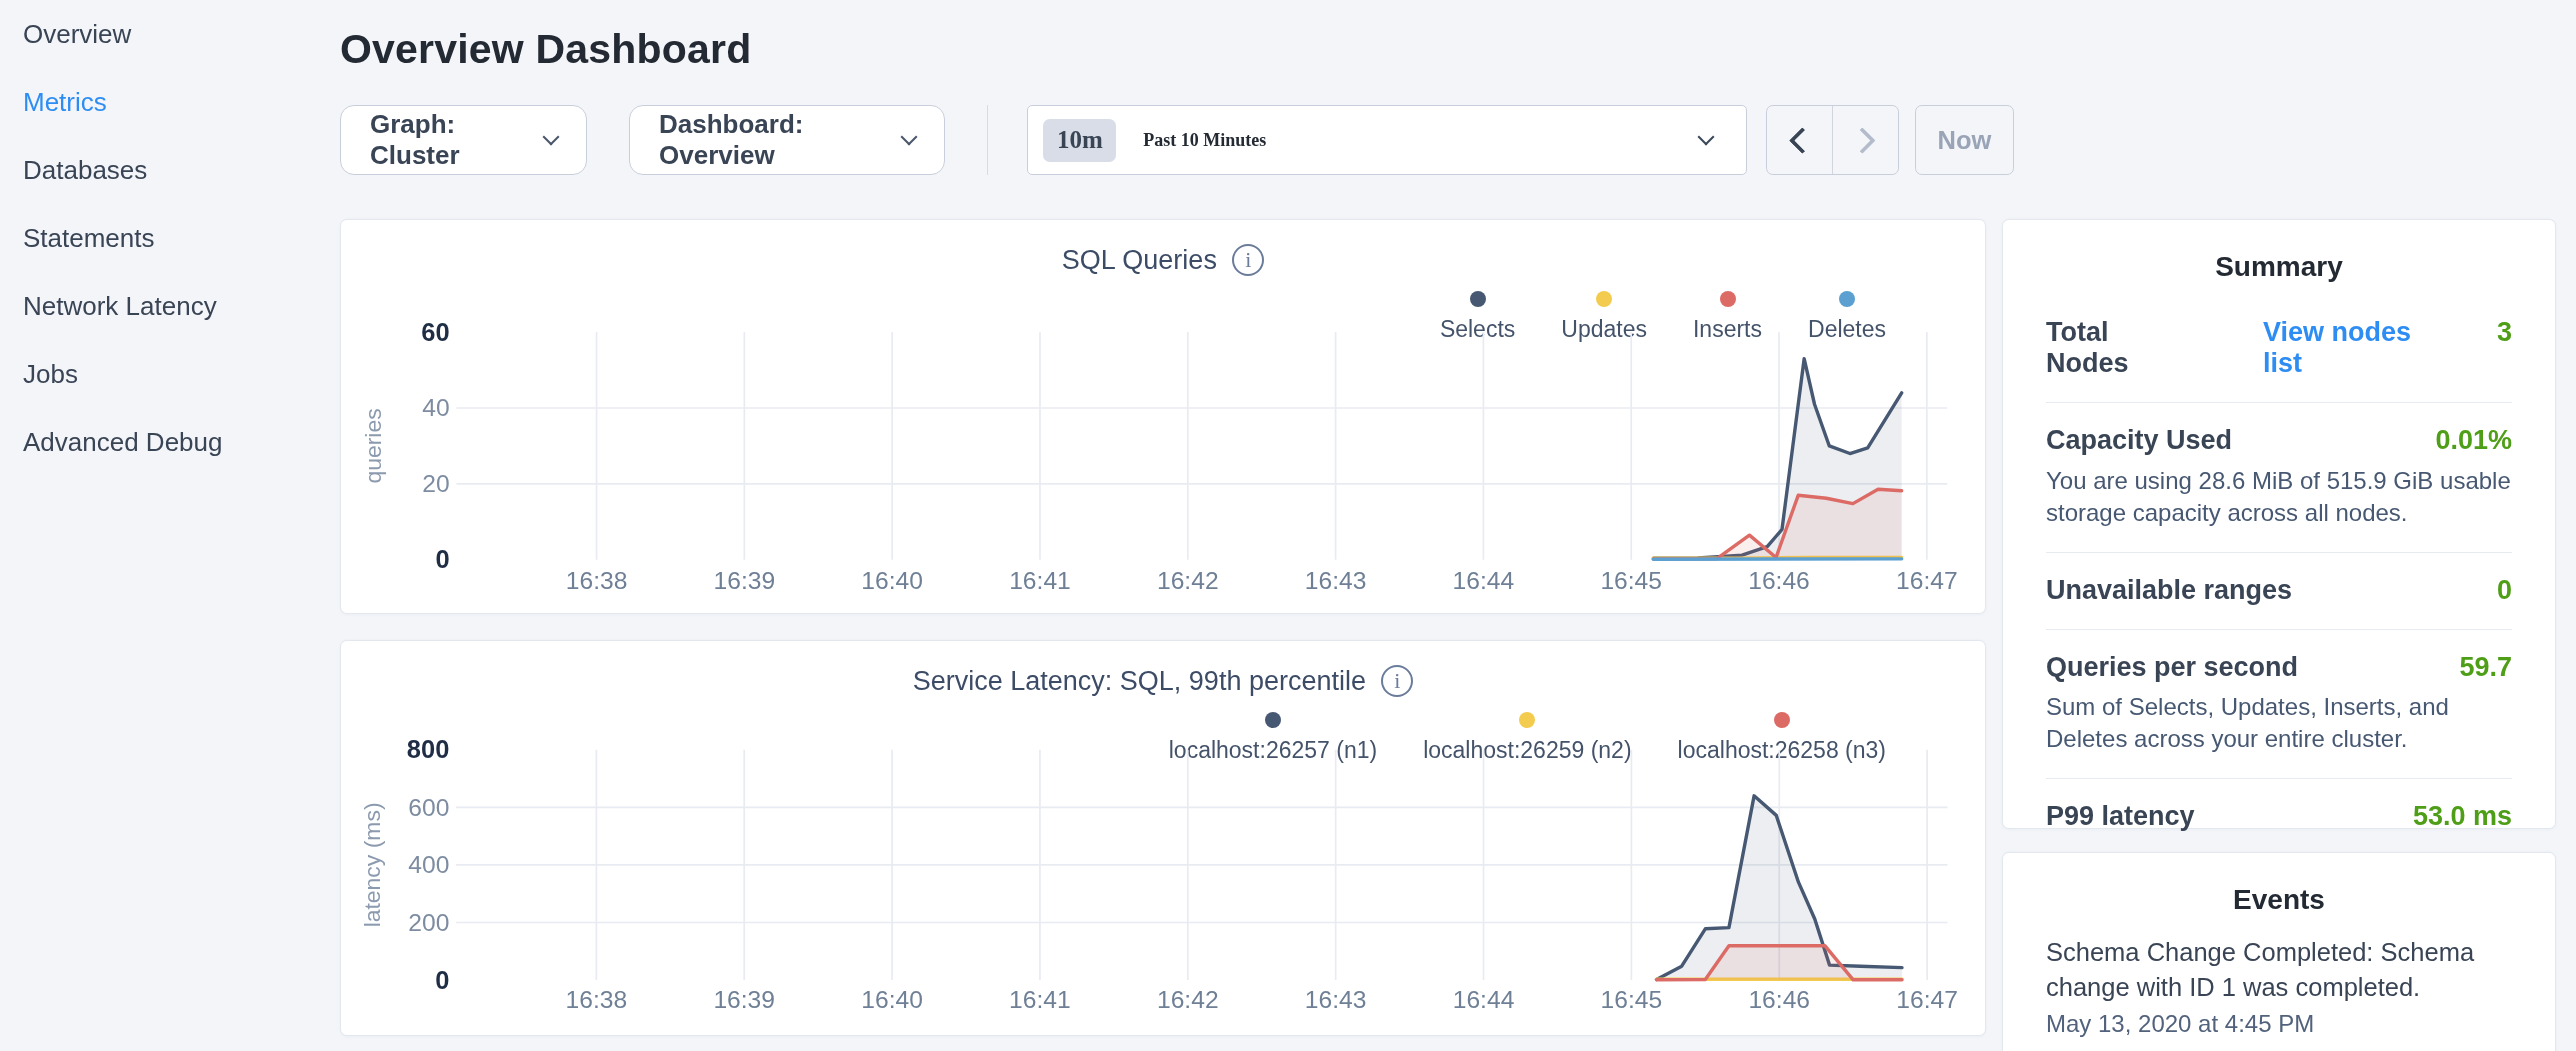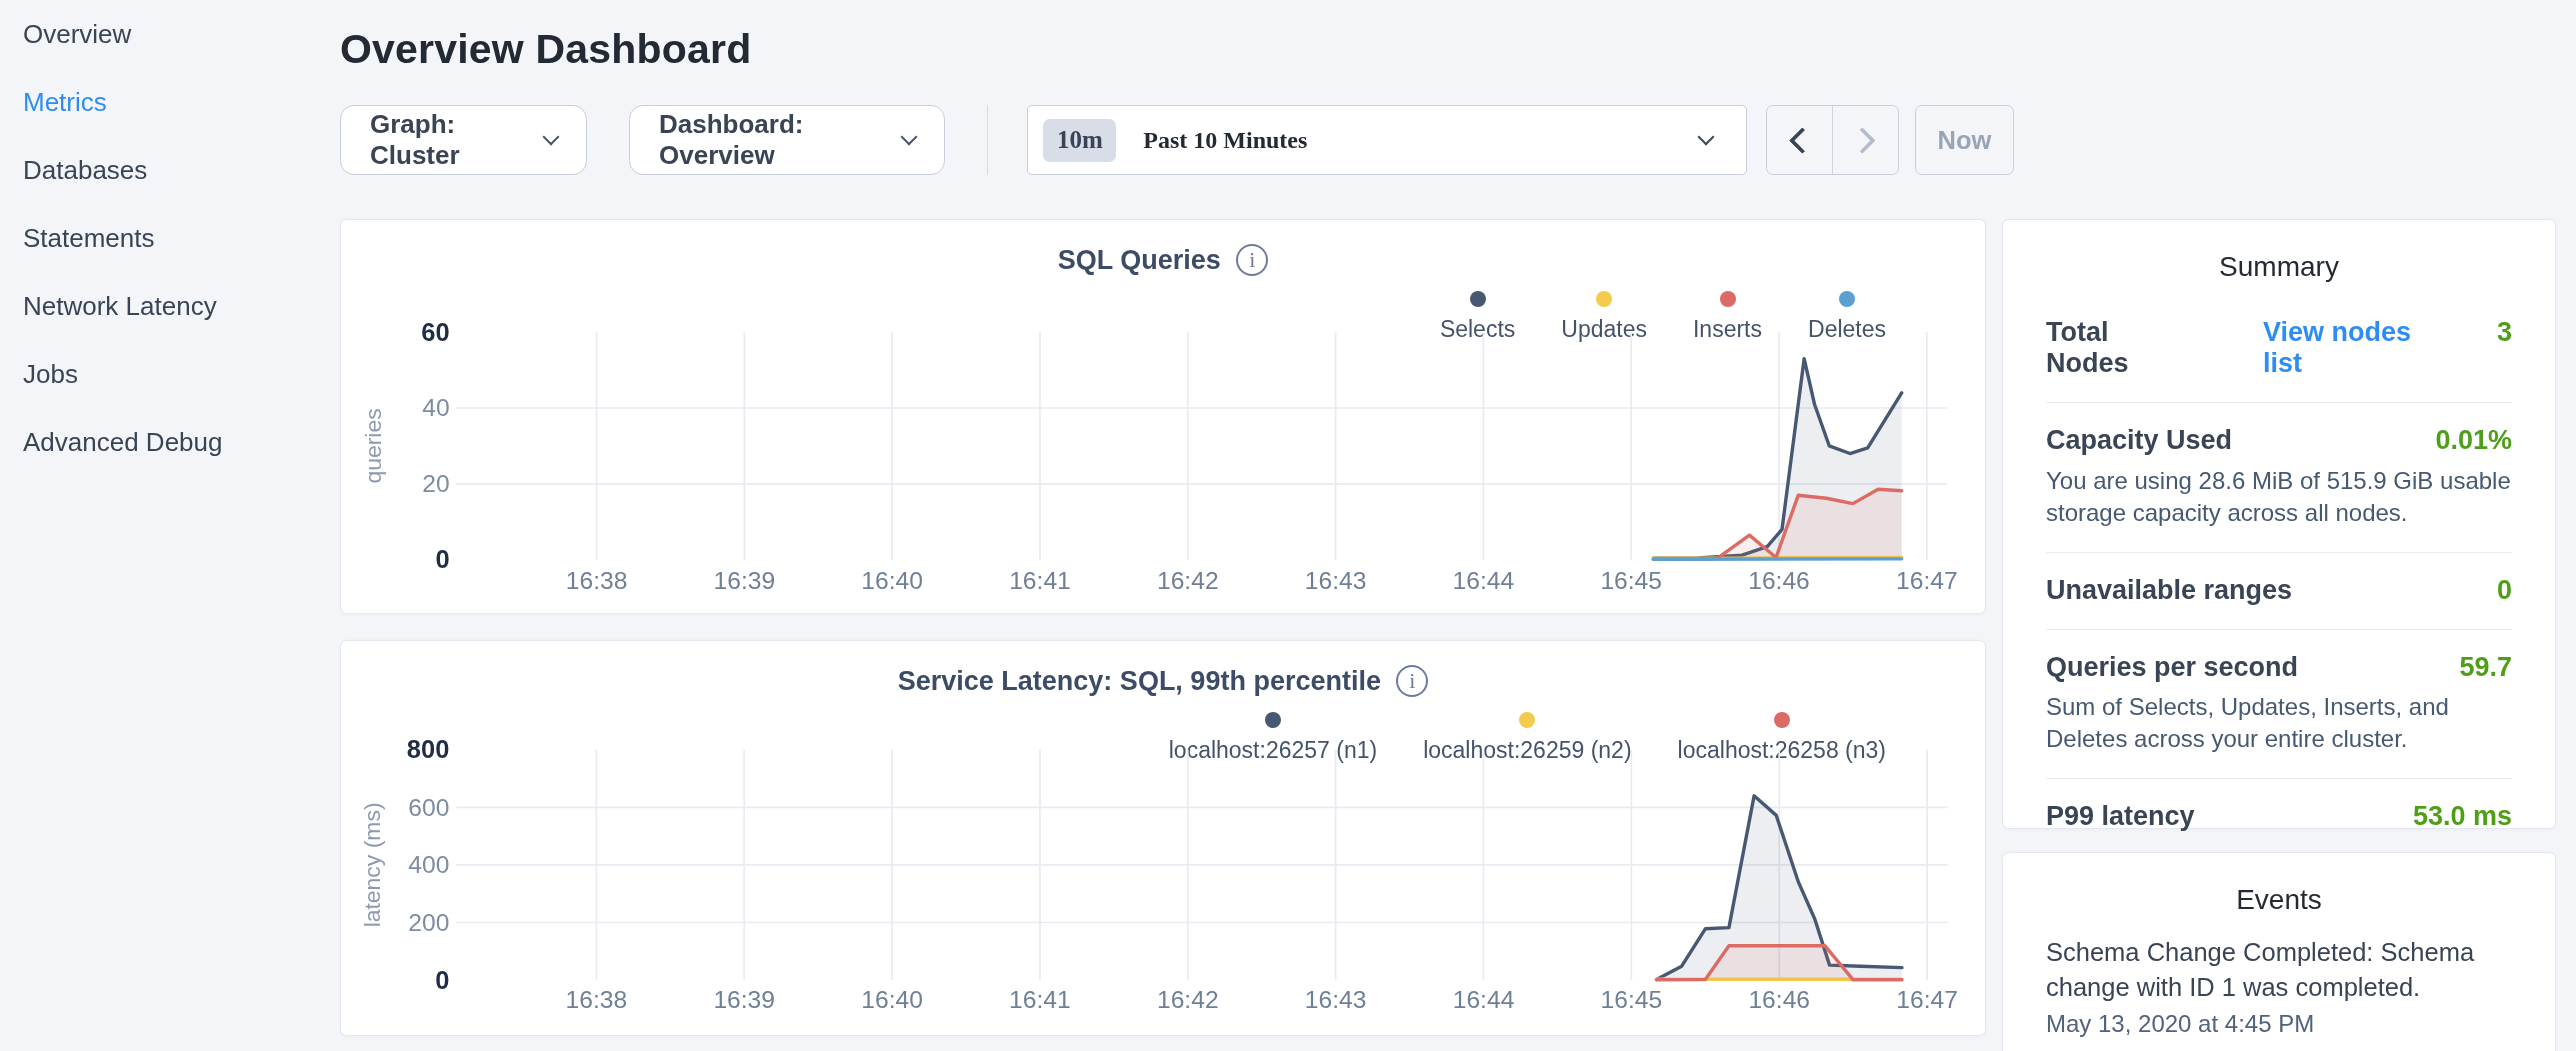--- a/index.html
+++ b/index.html
@@ -23,49 +23,49 @@
   .toolbar-btn{position:absolute;top:105px;height:70px;background:#fff;border:0.9px solid var(--btn-border);border-radius:14px;
     display:flex;align-items:center;justify-content:space-between;padding:0 29px;font-size:26px;font-weight:600;color:var(--text);cursor:pointer;}
   .btn-graph{left:340px;width:247px;}
   .btn-dashboard{left:629px;width:316px;}
   .chev-down{width:12px;height:12px;border-right:2.6px solid #4a576b;border-bottom:2.6px solid #4a576b;transform:rotate(45deg);margin-top:-6px;margin-left:18.7px;flex:0 0 auto;}
   .toolbar-divider{position:absolute;left:987px;top:105px;width:0.9px;height:70px;background:#d6dbe4;}
 
   .time-select{position:absolute;left:1027px;top:105px;width:720px;height:70px;background:#fff;border:0.9px solid var(--btn-border);
     border-radius:5.1px;display:flex;align-items:center;padding:0 34px 0 15.3px;cursor:pointer;font-family:Liberation Serif, serif;}
   .time-badge{background:#d9dde8;border-radius:6.8px;height:43px;padding:0 13.6px;display:flex;align-items:center;font-size:25px;font-weight:700;color:var(--text);}
-  .time-label{margin-left:27px;font-size:24px;font-weight:600;color:var(--text-dark);flex:1;}
+  .time-label{margin-left:27px;font-size:18px;font-weight:600;color:var(--text-dark);flex:1;}
   .time-select .chev-down{border-color:#3c4859;margin-left:0;}
 
   .arrow-group{position:absolute;left:1766px;top:105px;width:133px;height:70px;border:0.9px solid var(--btn-border);border-radius:6.8px;display:flex;}
   .arrow-cell{width:50%;display:flex;align-items:center;justify-content:center;cursor:pointer;}
   .arrow-cell.first{border-right:0.9px solid #d0d5e0;}
   .chev-left{width:18.7px;height:18.7px;border-left:4.3px solid var(--text);border-bottom:4.3px solid var(--text);transform:rotate(45deg);margin-left:6.8px;border-radius:1.7px;}
   .chev-right{width:18.7px;height:18.7px;border-right:4.3px solid var(--disabled);border-top:4.3px solid var(--disabled);transform:rotate(45deg);margin-right:6.8px;border-radius:1.7px;}
   .now-btn{position:absolute;left:1915px;top:105px;width:99px;height:70px;border:0.9px solid var(--btn-border);border-radius:6.8px;
     display:flex;align-items:center;justify-content:center;font-size:25.5px;font-weight:700;color:var(--nowtext);cursor:default;}
 
   
   .card{position:absolute;background:var(--card);border:0.9px solid var(--card-border);border-radius:6.8px;box-shadow:0 0.9px 2.6px rgba(60,70,90,.04);}
   .chart-card1{left:340px;top:219px;width:1646px;height:395px;}
   .chart-card2{left:340px;top:640px;width:1646px;height:396px;}
   .summary-card{left:2002px;top:219px;width:554px;height:610px;}
   .events-card{left:2002px;top:852px;width:554px;height:238px;}
 
   .chart-title-row{position:absolute;left:0;top:24px;width:100%;display:flex;align-items:center;justify-content:center;gap:15.3px;}
-  .chart-title{font-size:27px;font-weight:700;color:#3d4c66;}
+  .chart-title{font-size:27px;font-weight:400;color:#3d4c66;}
   .info-icon{width:32px;height:32px;border:2.6px solid #6b7c9a;border-radius:50%;display:flex;align-items:center;justify-content:center;
     font-family:"Liberation Serif",serif;font-size:22px;color:#6b7c9a;cursor:pointer;}
   .legend{position:absolute;top:71px;right:99px;display:flex;gap:46px;align-items:center;}
   .legend-item{display:flex;align-items:center;gap:9.4px;font-size:23px;color:#44536a;flex-direction:column;}
   .legend-dot{width:16px;height:16px;border-radius:50%;flex:0 0 auto;}
   .chart-svg{position:absolute;left:0;top:0;}
 
   
-  .panel-title{padding-top:31px;text-align:center;font-size:28px;font-weight:400;color:var(--text-dark);}
+  .panel-title{padding-top:31px;text-align:center;font-size:28px;font-weight:700;color:var(--text-dark);}
   .summary-rows{padding:12px 43px 0 43px;}
   .sum-row{padding:22px 0 23px 0;border-bottom:0.9px solid var(--divider);}
   .sum-row:last-child{border-bottom:none;}
   .sum-head{display:flex;align-items:baseline;gap:44px;}
   .sum-label{font-size:27px;font-weight:700;color:var(--text);}
   .sum-link{font-size:27px;font-weight:700;color:var(--blue);margin-left:24px;cursor:pointer;}
   .sum-value{margin-left:auto;font-size:27px;font-weight:700;color:var(--green);}
   .sum-desc{margin-top:8.5px;font-size:24px;line-height:32px;color:#475872;}
   .events-body{padding:18.7px 43px 0 43px;}
   .event-text{font-size:25.5px;line-height:35px;color:#394455;}

